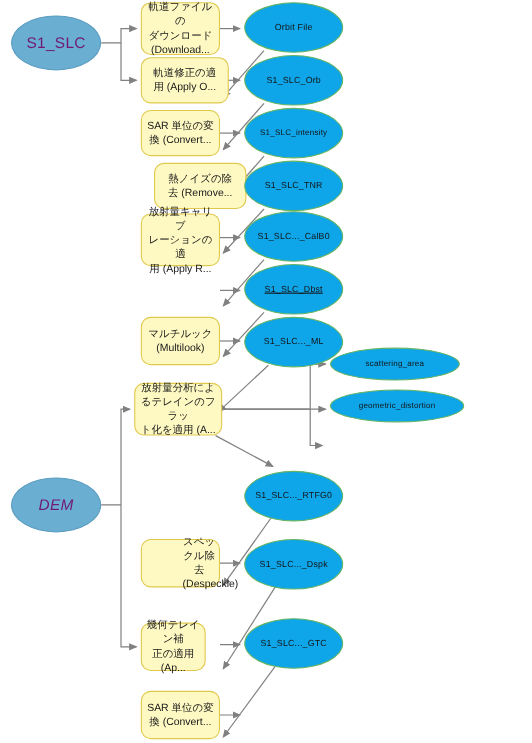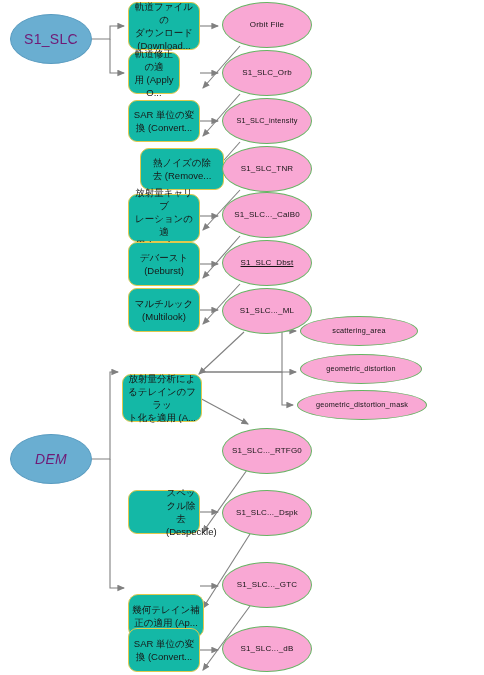--- a/index.html
+++ b/index.html
@@ -16,30 +16,30 @@
 
   .src{
     background:#6aaed1;
     border:1px solid #5a9cc0;
     border-radius:50%;
     color:#701a75;
     font-size:14px;
     letter-spacing:.3px;
   }
   .proc{
-    background:#14b8a6;
+    background:#fef9c3;
     border:1px solid #e0c94d;
     border-radius:9px;
     color:#171717;
     font-size:9.5px;
     line-height:13px;
     padding:2px 3px;
   }
   .prod{
-    background:#f9a8d4;
+    background:#0ea5e9;
     border:1px solid #66b463;
     border-radius:50%;
     color:#141414;
     font-size:8px;
     letter-spacing:.2px;
     padding:0 4px;
     line-height:10px;
     justify-content:flex-end;
   }
   .prod.small{font-size:7.3px;}
@@ -98,55 +98,51 @@
   </div>
   <div class="node src" style="left:10px;top:434px;width:82px;height:50px;font-style:italic;">
     <span class="lbl">DEM</span>
   </div>
 
   <div class="node proc" style="left:128px;top:2px;width:72px;height:48px;">
     <span class="lbl">軌道ファイルの
 ダウンロード
 (Download...</span>
   </div>
-  <div class="node proc" style="left:128px;top:52px;width:52px;height:42px;">
+  <div class="node proc" style="left:128px;top:52px;width:80px;height:42px;">
     <span class="lbl">軌道修正の適
 用 (Apply O...</span>
   </div>
   <div class="node proc" style="left:128px;top:100px;width:72px;height:42px;">
     <span class="lbl">SAR 単位の変
 換 (Convert...</span>
   </div>
   <div class="node proc" style="left:128px;top:148px;width:84px;height:42px;margin-left:12px;">
     <span class="lbl">熱ノイズの除
 去 (Remove...</span>
   </div>
   <div class="node proc" style="left:128px;top:194px;width:72px;height:48px;">
     <span class="lbl">放射量キャリブ
 レーションの適
 用 (Apply R...</span>
   </div>
-  <div class="node proc" style="left:128px;top:242px;width:72px;height:44px;">
-    <span class="lbl">デバースト
-(Deburst)</span>
-  </div>
   <div class="node proc" style="left:128px;top:288px;width:72px;height:44px;">
     <span class="lbl">マルチルック
 (Multilook)</span>
   </div>
-  <div class="node proc" style="left:122px;top:348px;width:80px;height:48px;margin-top:26px;">
+  <div class="node proc" style="left:122px;top:348px;width:80px;height:48px;">
     <span class="lbl">放射量分析によ
 るテレインのフラッ
 ト化を適用 (A...</span>
   </div>
   <div class="node proc" style="left:128px;top:490px;width:72px;height:44px;padding-left:37px;">
     <span class="lbl">スペックル除去
 (Despeckle)</span>
   </div>
-  <div class="node proc" style="left:128px;top:594px;width:76px;height:44px;border-radius:10px;">
+  <div class="node proc" style="left:128px;top:566px;width:59px;height:44px;">
     <span class="lbl">幾何テレイン補
 正の適用 (Ap...</span>
   </div>
   <div class="node proc" style="left:128px;top:628px;width:72px;height:44px;">
     <span class="lbl">SAR 単位の変
 換 (Convert...</span>
   </div>
 
   <div class="node prod" style="left:222px;top:2px;width:90px;height:46px;">
     <span class="lbl">Orbit File</span>
@@ -168,29 +164,23 @@
   </div>
   <div class="node prod" style="left:222px;top:288px;width:90px;height:46px;">
     <span class="lbl">S1_SLC..._ML</span>
   </div>
   <div class="node prod small" style="left:300px;top:316px;width:118px;height:30px;">
     <span class="lbl">scattering_area</span>
   </div>
   <div class="node prod small" style="left:300px;top:354px;width:122px;height:30px;">
     <span class="lbl">geometric_distortion</span>
   </div>
-  <div class="node prod small" style="left:297px;top:390px;width:130px;height:30px;">
-    <span class="lbl">geometric_distortion_mask</span>
-  </div>
   <div class="node prod" style="left:222px;top:428px;width:90px;height:46px;">
     <span class="lbl">S1_SLC..._RTFG0</span>
   </div>
   <div class="node prod" style="left:222px;top:490px;width:90px;height:46px;">
     <span class="lbl">S1_SLC..._Dspk</span>
   </div>
   <div class="node prod" style="left:222px;top:562px;width:90px;height:46px;">
     <span class="lbl">S1_SLC..._GTC</span>
   </div>
-  <div class="node prod" style="left:222px;top:626px;width:90px;height:46px;">
-    <span class="lbl">S1_SLC..._dB</span>
-  </div>
 
 </div>
 
 </body></html>

